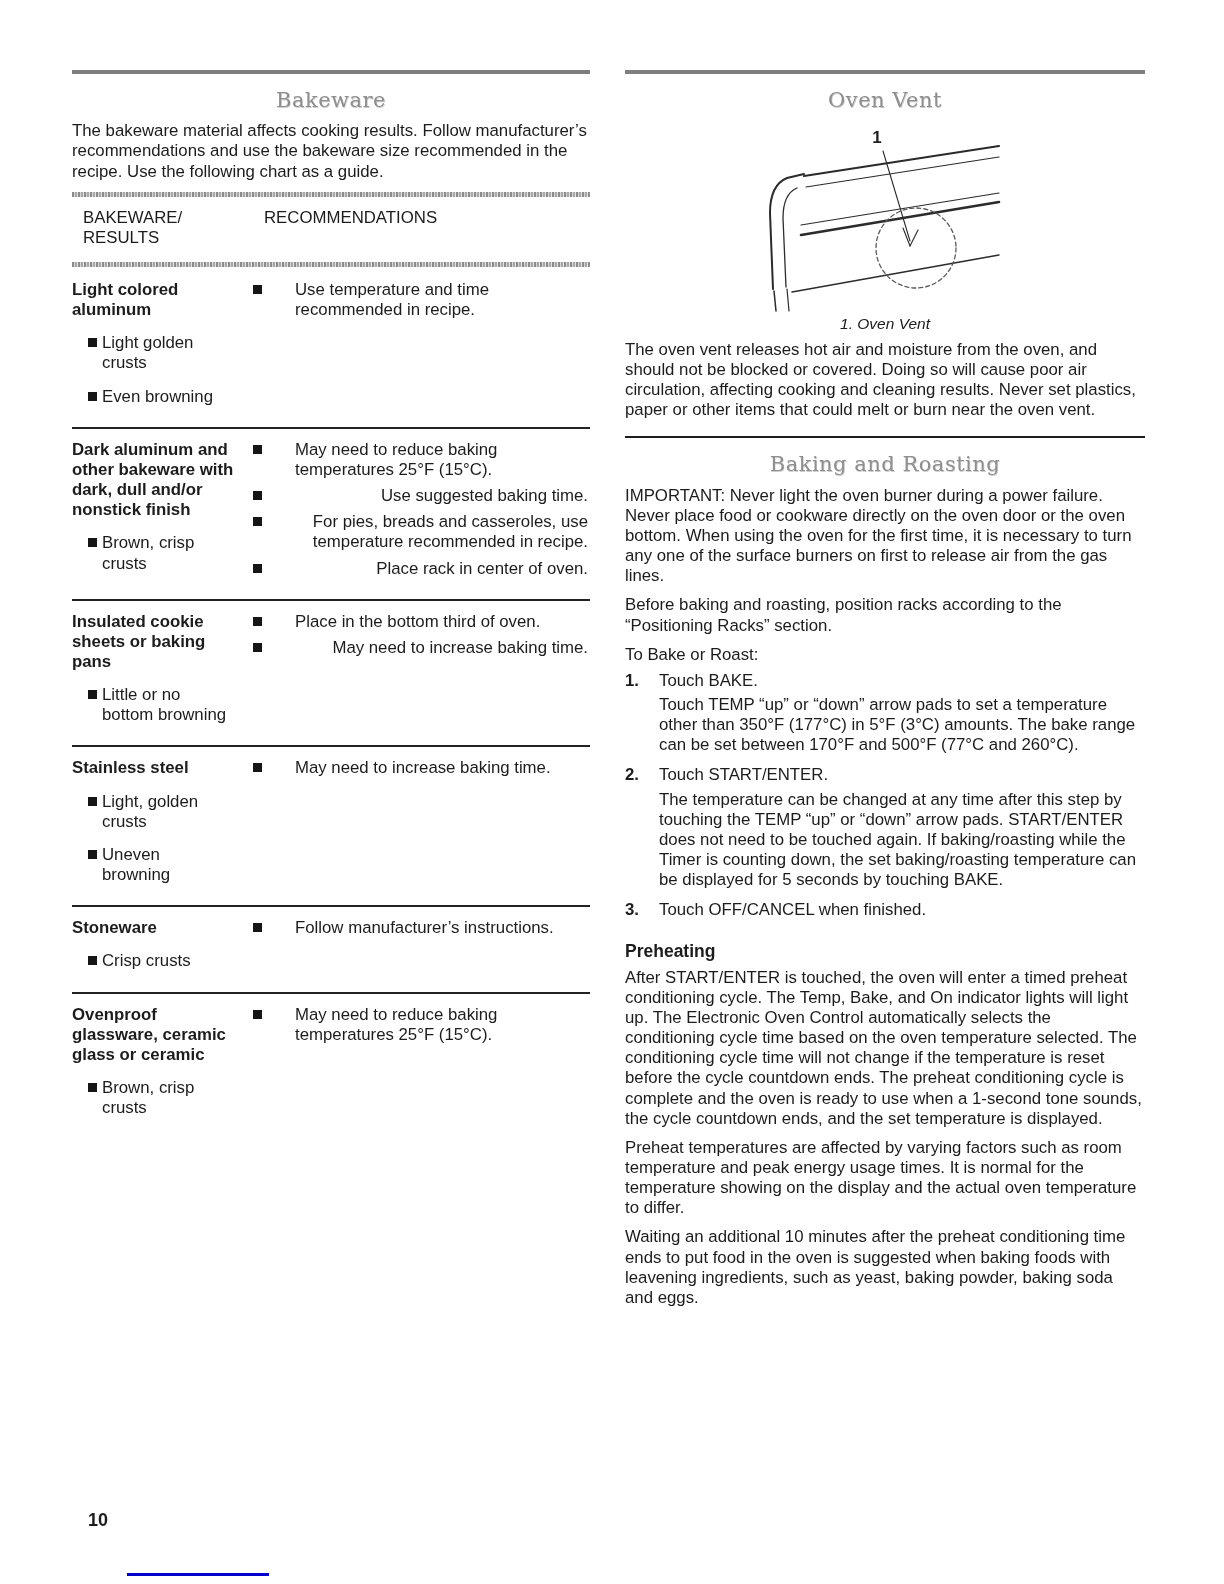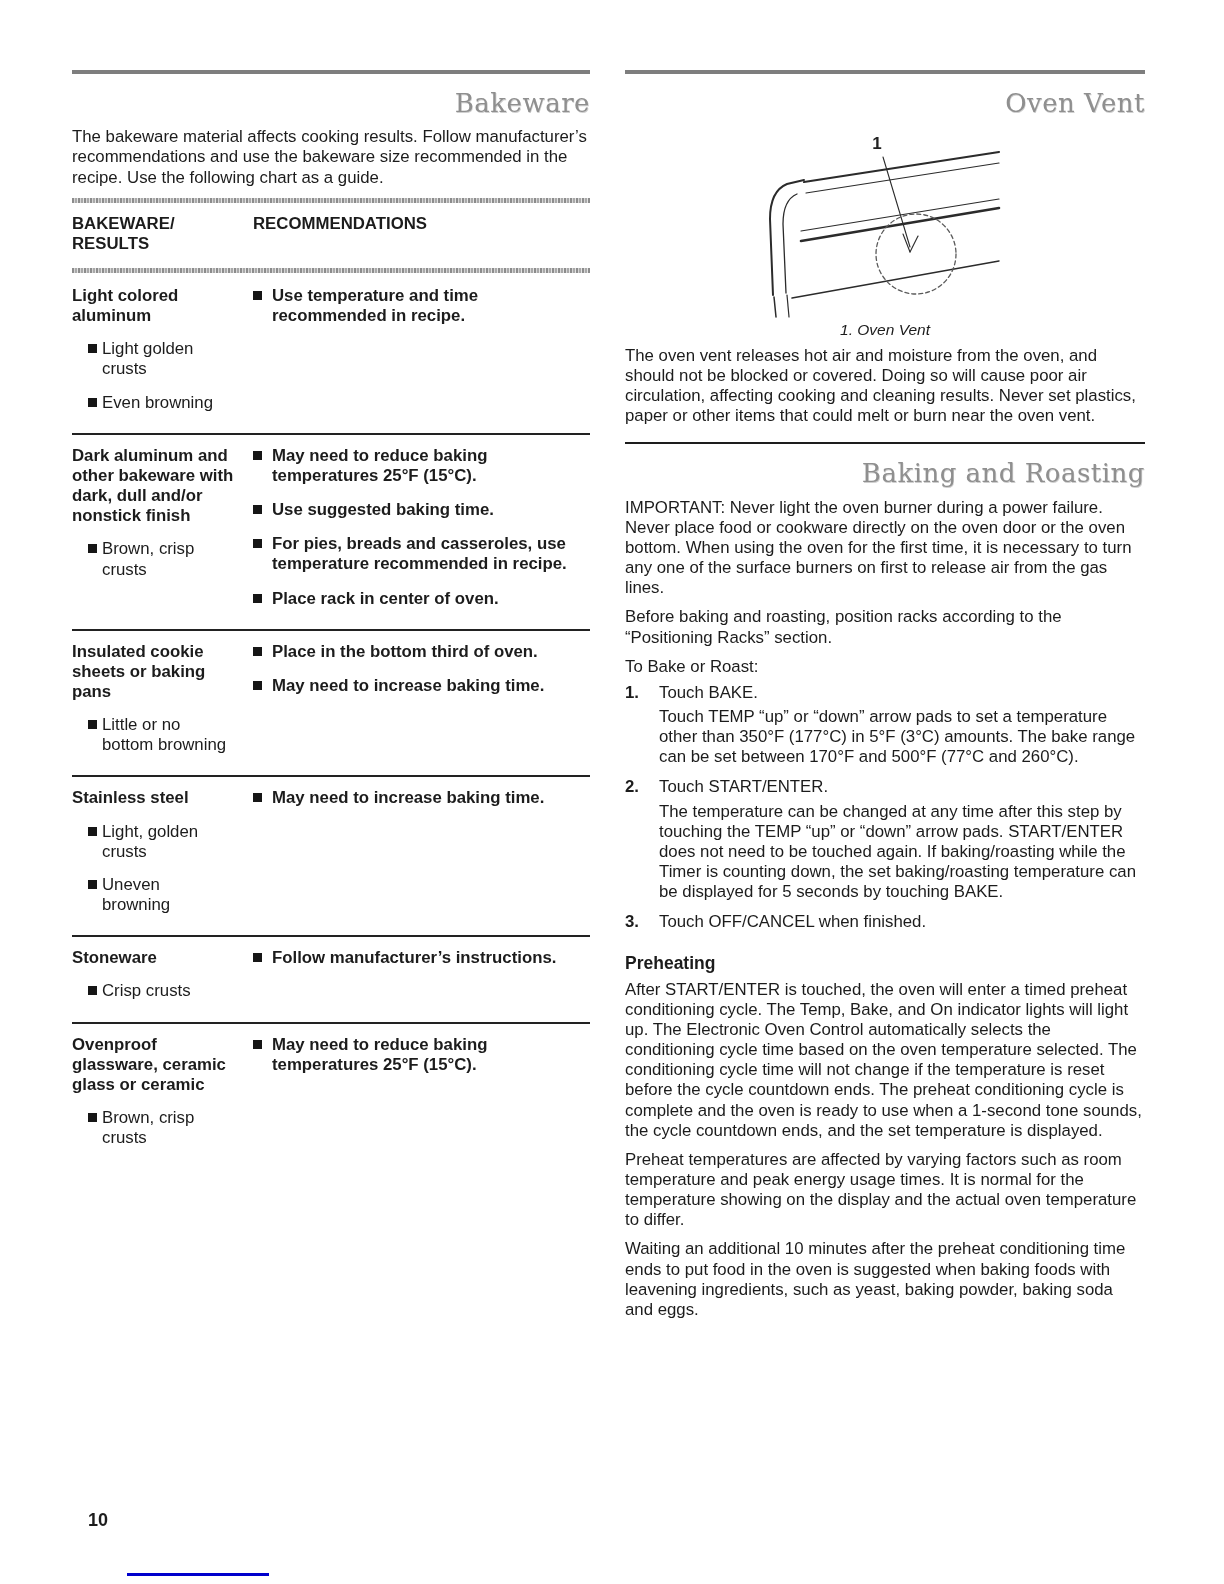--- a/index.html
+++ b/index.html
@@ -11,45 +11,45 @@
   }
   .columns { display:flex; padding:70px 0 0 72px; }
   .col { display:block; }
   .col.left  { width:518px; margin-right:35px; }
   .col.right { width:520px; }
 
   .toprule { height:4px; background:#7e7e7e; }
 
   h1.sect {
     font-family:"DejaVu Serif", serif; font-weight:400;
-    font-size:26px; color:#8f8f8f; text-align:right;
+    font-size:21px; color:#8f8f8f; text-align:center;
     letter-spacing:0.5px; margin:14px 0 8px;
     text-shadow:0.6px 0.6px 0 #cfcfcf;
   }
   p { margin-bottom:9px; }
   .intro { margin-bottom:10px; }
 
   
   .texrule {
     height:5px; margin:2px 0;
     background:repeating-linear-gradient(90deg,#8c8c8c 0 2px,#d6d6d6 2px 3px,#a8a8a8 3px 5px,#e3e3e3 5px 6px);
   }
   .thead {
     display:grid; grid-template-columns:181px 1fr;
-    font-weight:bold; padding:9px 0 12px;
+    font-weight:normal; padding:9px 0 12px;margin-left:11px;
   }
   .th.c1h { white-space:pre-line; }
   .trow { display:grid; grid-template-columns:181px 1fr; padding:11px 0 20px; }
   .trow + .trow { border-top:2px solid #222; }
   .rowname { font-weight:bold; padding-right:10px; }
   .bitem { display:grid; column-gap:5px; grid-template-columns:9px 1fr; }
   .sq { width:9px; height:9px; background:#161616; margin-top:5px; }
   .cell1 .bitem { margin:13px 0 0 16px; padding-right:26px; }
-  .cell2 .bitem { column-gap:10px; padding-right:2px;font-weight:bold; }
-  .cell2 .bitem + .bitem { margin-top:14px; }
+  .cell2 .bitem { column-gap:33px; padding-right:2px; }
+  .cell2 .bitem + .bitem { margin-top:6px;text-align:right; }
 
   
   figure { margin:2px 0 6px; }
   figure svg { display:block; margin:0 auto; }
   figcaption { text-align:center; font-style:italic; font-size:15.5px; margin-top:2px; }
   .blackrule { border-top:2px solid #1d1d1d; margin:16px 0 2px; }
   .b { font-weight:normal; }
   .subhead { font-weight:normal; margin-bottom:6px; }
   .step { display:grid; grid-template-columns:34px 1fr; margin-bottom:10px; }
   .stepnum { font-weight:bold; }

